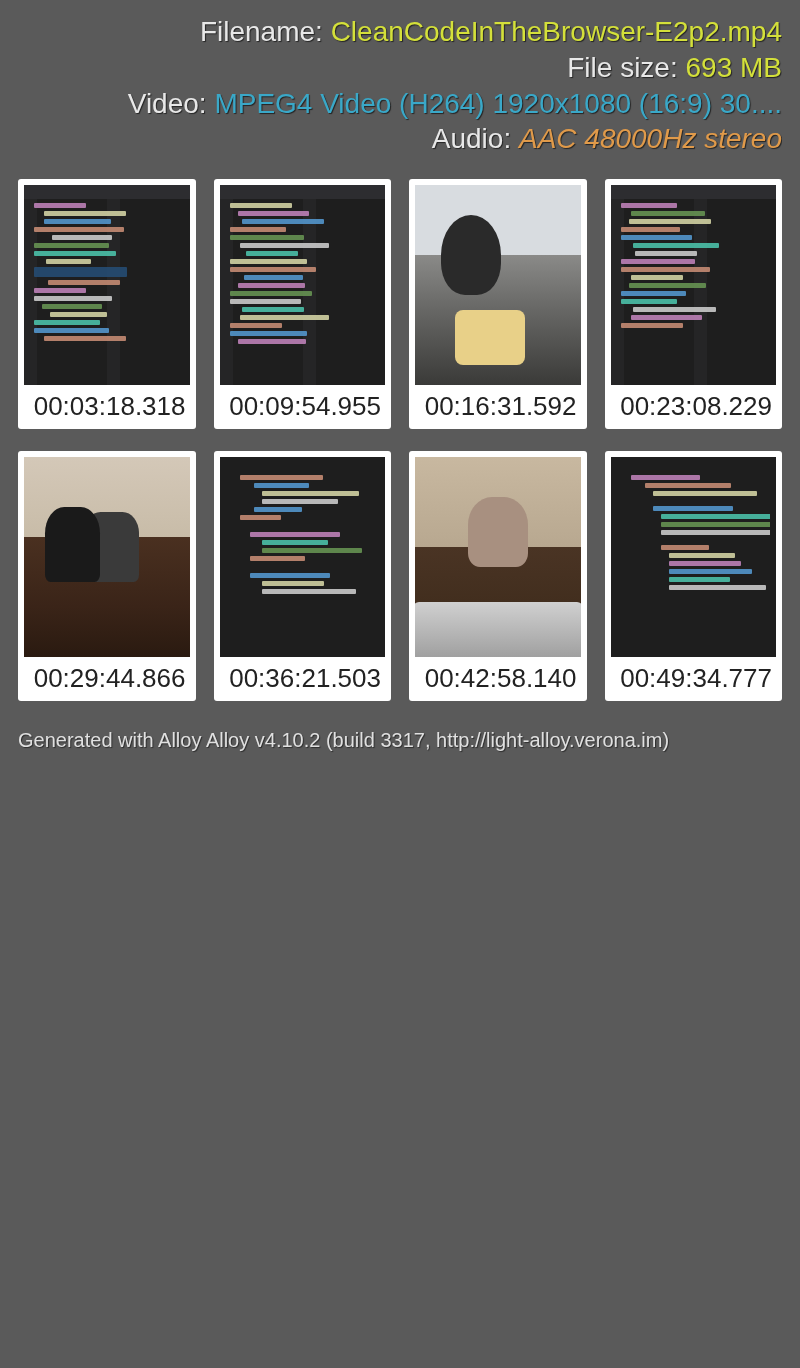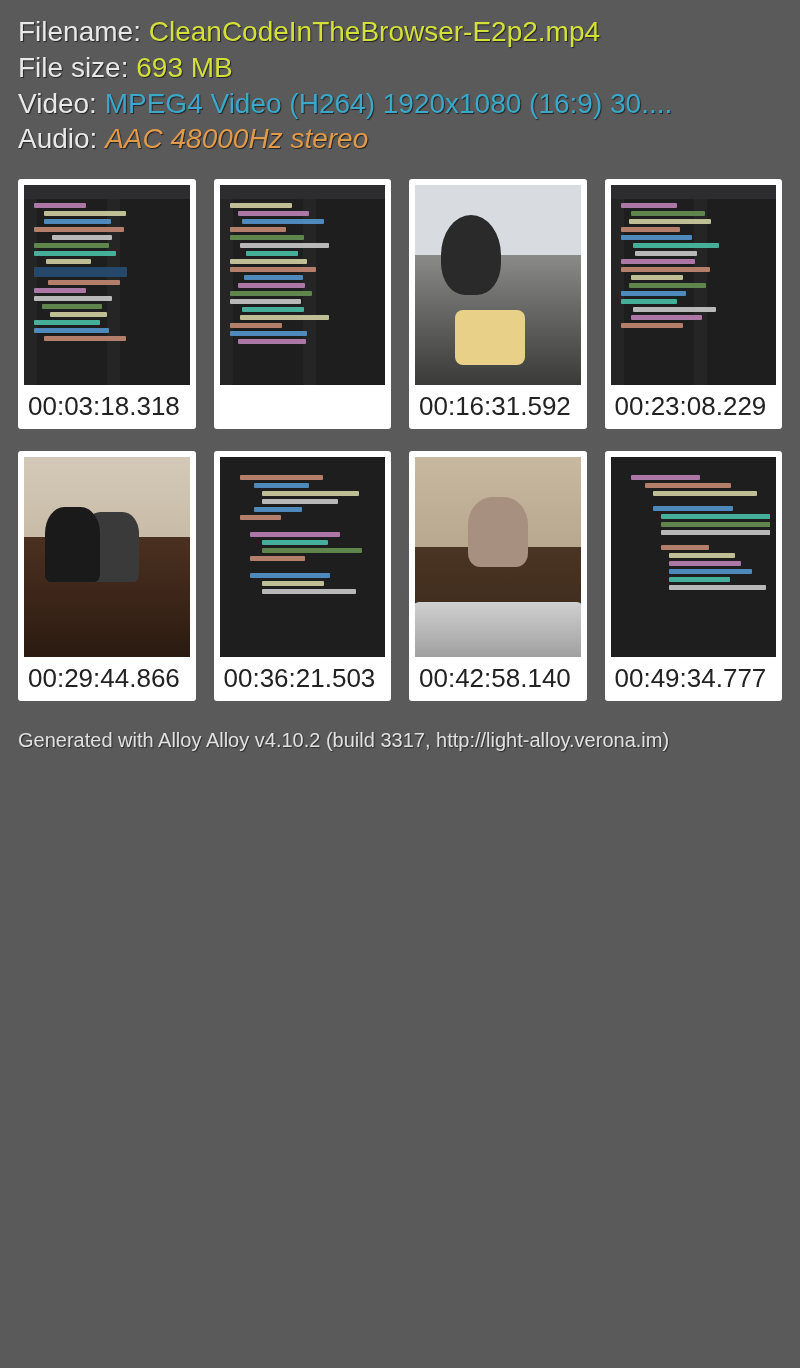--- a/index.html
+++ b/index.html
@@ -5,20 +5,21 @@
   * { margin: 0; padding: 0; box-sizing: border-box; }
   body {
     background: #5a5a5a;
     font-family: Arial, Helvetica, sans-serif;
     width: 800px;
     height: 1368px;
     overflow: hidden;
   }
   .container {
     padding: 14px 18px 10px 18px;
+    text-align: right;
   }
   .info-block {
     margin-bottom: 22px;
   }
   .info-row {
     font-size: 28px;
     line-height: 1.28;
     white-space: nowrap;
     overflow: hidden;
     text-overflow: ellipsis;
@@ -224,20 +225,21 @@
           <span class="cl-p" style="width:45%;margin-left:8px"></span>
             <span class="cl-g" style="width:55%"></span>
           <span class="cl-w" style="width:48%"></span>
             <span class="cl-c" style="width:42%;margin-left:12px"></span>
           <span class="cl-y" style="width:60%;margin-left:10px"></span>
             <span class="cl-o" style="width:35%"></span>
           <span class="cl-b" style="width:52%"></span>
             <span class="cl-p" style="width:46%;margin-left:8px"></span>
         </div>
       </div>
+      <div class="timestamp">00:09:54.955</div>
     </div>
 
     <div class="thumb-card">
       <div class="thumb-img photo-car"></div>
       <div class="timestamp">00:16:31.592</div>
     </div>
 
     <div class="thumb-card">
       <div class="thumb-img code-bg">
         <div class="code-lines">

